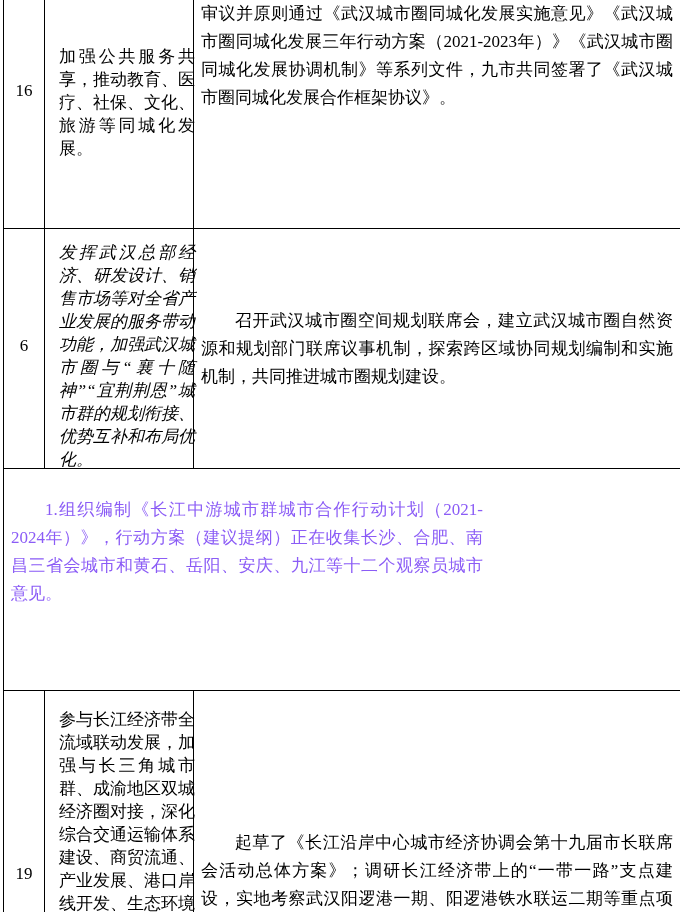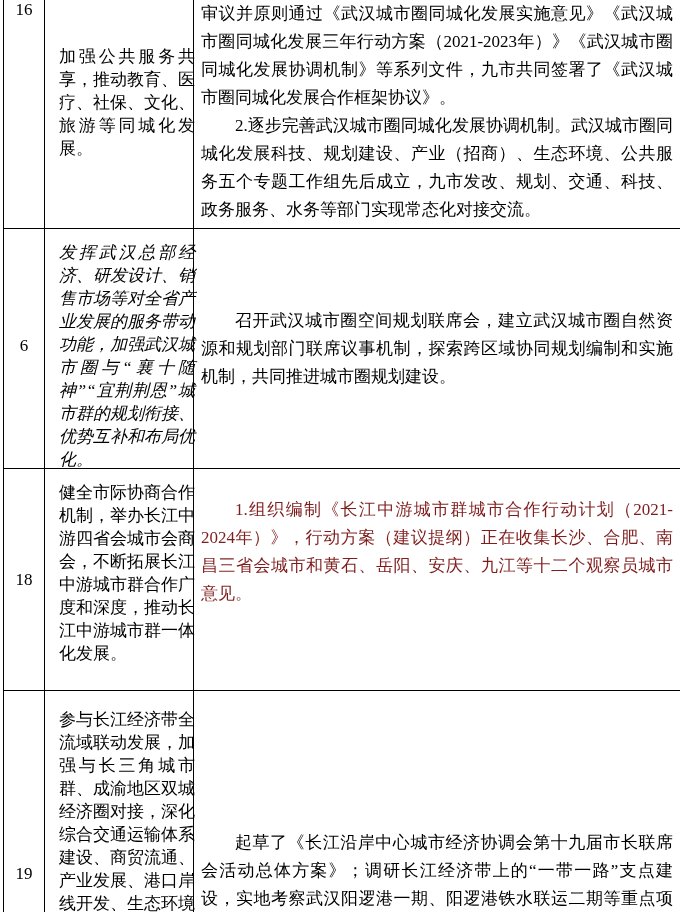--- a/index.html
+++ b/index.html
@@ -52,25 +52,25 @@
   .c3 {
     flex: 1;
     box-sizing: border-box;
     padding-left: 7px;
     font-size: 17px;
     line-height: 28px;
     text-align: justify;
   }
   .c3 .para { margin: 0; width: 472px; }
   .para.indent { text-indent: 2em; }
-  .red { color: #7f1d1d; }
+  .red { color: #8b5cf6; }
 
   
   .r16 { height: 229px; }              
-  .r16 .c1 { }
+  .r16 .c1 { padding-top: 81px; }
   .r16 .c2 { padding-top: 37px; }
   .r16 .c3 { padding-top: 0; }
 
   .r17 { height: 240px; }
   .r17 .c1 { padding-top: 107px; }
   .r17 .c2 { padding-top: 4px; font-style: italic; }
   .r17 .c3 { padding-top: 78px; }
 
   .r18 { height: 222px; }
   .r18 .c1 { padding-top: 101px; }
@@ -90,43 +90,36 @@
 
     <div class="row r16">
       <div class="c1">
         <span>16</span>
       </div>
       <div class="c2">
         <p class="task">加强公共服务共享，推动教育、医疗、社保、文化、旅游等同城化发展。</p>
       </div>
       <div class="c3">
         <p class="para">审议并原则通过《武汉城市圈同城化发展实施意见》《武汉城市圈同城化发展三年行动方案（2021-2023年）》《武汉城市圈同城化发展协调机制》等系列文件，九市共同签署了《武汉城市圈同城化发展合作框架协议》。</p>
-        <p class="para indent">2.逐步完善武汉城市圈同城化发展协调机制。武汉城市圈同城化发展科技、规划建设、产业（招商）、生态环境、公共服务五个专题工作组先后成立，九市发改、规划、交通、科技、政务服务、水务等部门实现常态化对接交流。</p>
       </div>
     </div>
 
     <div class="row r17">
       <div class="c1">
         <span>6</span>
       </div>
       <div class="c2">
         <p class="task">发挥武汉总部经济、研发设计、销售市场等对全省产业发展的服务带动功能，加强武汉城市圈与“襄十随神”“宜荆荆恩”城市群的规划衔接、优势互补和布局优化。</p>
       </div>
       <div class="c3">
         <p class="para indent">召开武汉城市圈空间规划联席会，建立武汉城市圈自然资源和规划部门联席议事机制，探索跨区域协同规划编制和实施机制，共同推进城市圈规划建设。</p>
       </div>
     </div>
 
     <div class="row r18">
-      <div class="c1">
-        <span>18</span>
-      </div>
-      <div class="c2">
-        <p class="task">健全市际协商合作机制，举办长江中游四省会城市会商会，不断拓展长江中游城市群合作广度和深度，推动长江中游城市群一体化发展。</p>
-      </div>
       <div class="c3">
         <p class="para indent red">1.组织编制《长江中游城市群城市合作行动计划（2021-2024年）》，行动方案（建议提纲）正在收集长沙、合肥、南昌三省会城市和黄石、岳阳、安庆、九江等十二个观察员城市意见。</p>
       </div>
     </div>
 
     <div class="row r19 last">
       <div class="c1">
         <span>19</span>
       </div>
       <div class="c2">

